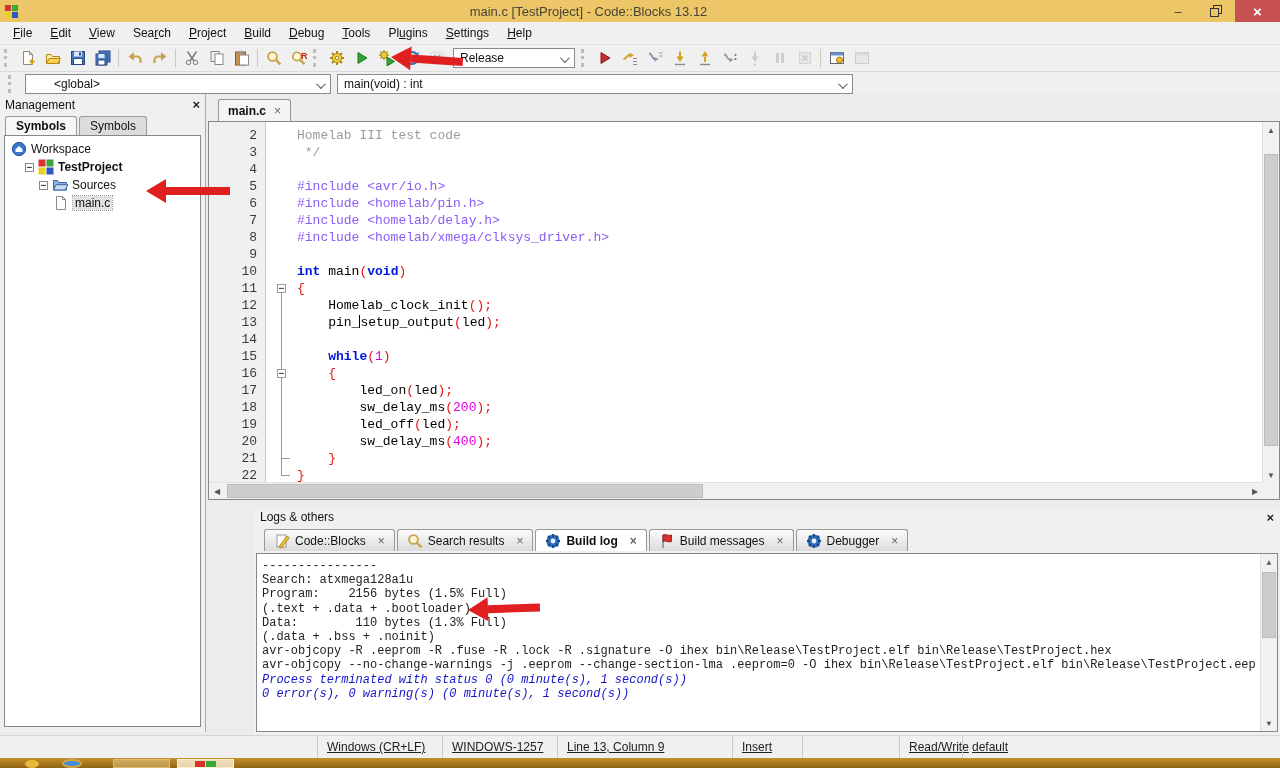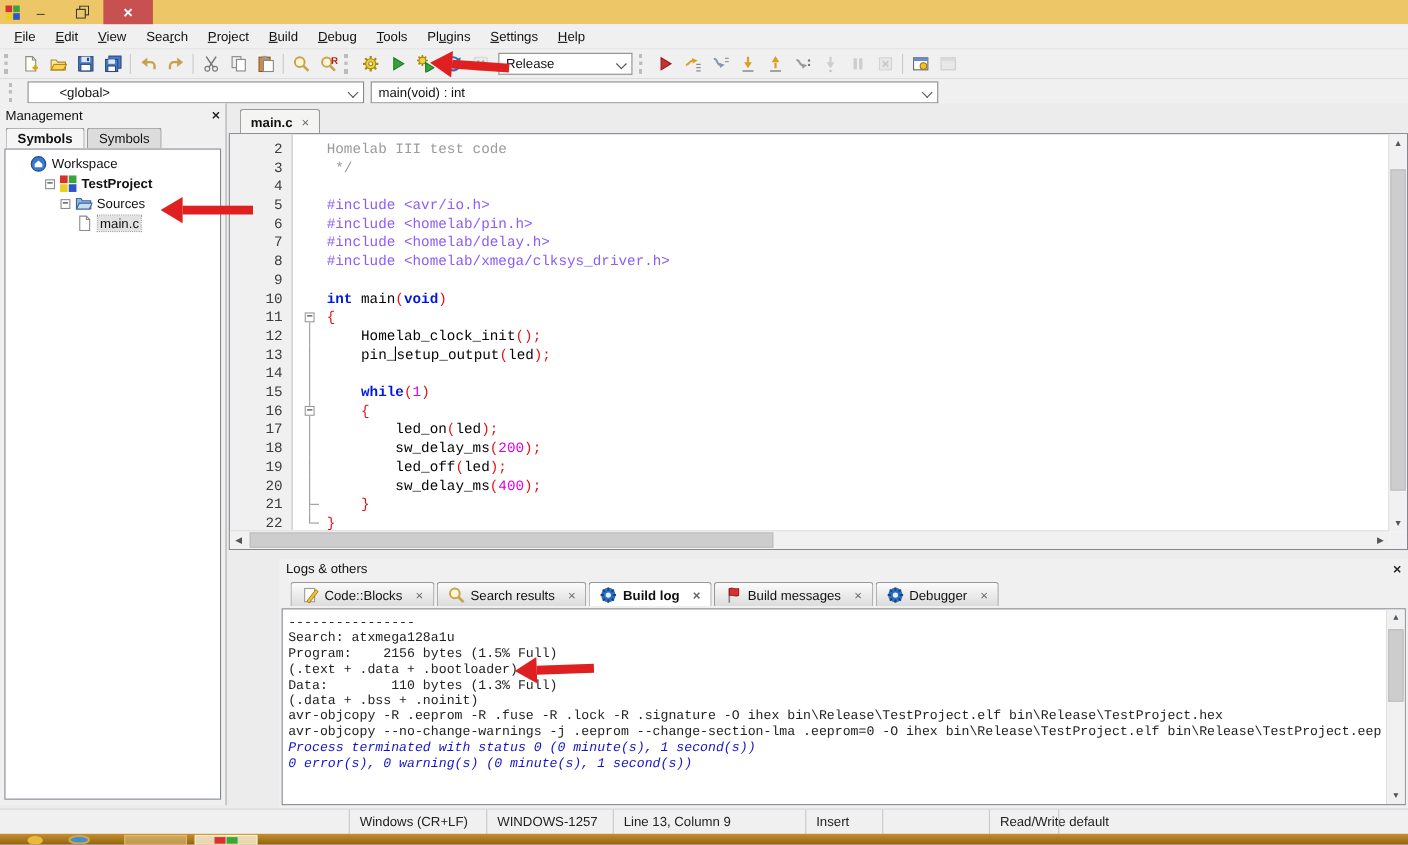--- a/index.html
+++ b/index.html
@@ -34,21 +34,21 @@
   
   .main{position:absolute;left:0;top:94px;right:0;height:641px;background:#ececec;}
   
   .mgmt{position:absolute;left:0;top:0;width:205px;bottom:3px;background:#f0f0f0;border-right:1px solid #aaa;}
   .mgmt-header{height:19px;display:flex;align-items:center;font-size:12px;color:#111;padding:1px 5px;}
   .mgmt-header .xbtn{margin-left:auto;font-size:13px;font-weight:bold;color:#222;}
   .mgmt-tabs{display:flex;padding-left:5px;height:20px;align-items:flex-end;gap:2px;}
   .mtab{padding:2px 10px 2px;font-size:12px;border:1px solid #9a9a9a;border-bottom:none;background:#dcdcdc;border-radius:3px 3px 0 0;color:#111;}
   .mtab.active{background:#f6f6f6;font-weight:bold;}
   .mgmt-body{position:absolute;left:4px;right:4px;top:41px;bottom:5px;background:#fff;border:1px solid #828790;overflow:hidden;padding-top:4px;}
-  .trow{height:18px;display:flex;align-items:center;font-size:12px;color:#111;margin-left:16px;}
+  .trow{height:18px;display:flex;align-items:center;font-size:12px;color:#111;}
   .texp{width:9px;height:9px;border:1px solid #8a8a8a;background:#fff;color:#333;font:bold 9px/7px "DejaVu Sans Mono",monospace;text-align:center;margin-right:4px;flex:none;box-sizing:border-box;}
   .ticon{width:16px;height:16px;margin-right:4px;flex:none;}
   .ticon svg{width:16px;height:16px;}
   .tlabel.bold{font-weight:bold;}
   .tlabel.selected{background:#e2e2e2;outline:1px dotted #9a9a9a;padding:0 2px;}
   
   .editor-panel{position:absolute;left:208px;right:0;top:0;height:406px;}
   .etab-strip{height:27px;display:flex;align-items:flex-end;padding-left:10px;}
   .etab{display:flex;align-items:center;gap:8px;background:#f4f4f2;border:1px solid #989898;border-bottom:none;padding:4px 9px 3px;font-size:12px;font-weight:bold;color:#111;border-radius:3px 3px 0 0;}
   .etab-close{color:#666;font-weight:normal;font-size:12px;}
@@ -81,21 +81,21 @@
   .ltab{display:inline-flex;align-items:center;gap:6px;padding:3px 9px;font-size:12px;color:#111;background:linear-gradient(#fbfbfb,#dcdcdc);border:1px solid #989898;border-bottom:none;border-radius:3px 3px 0 0;}
   .ltab.active{background:#fff;font-weight:bold;}
   .ltab .ticon{width:15px;height:15px;margin-right:0;}
   .ltab-close{color:#666;font-size:12px;margin-left:6px;}
   .logs-body{position:absolute;left:2px;right:2px;top:45px;bottom:3px;background:#fff;border:1px solid #828790;font-family:"Liberation Mono","DejaVu Sans Mono",monospace;font-size:12px;overflow:hidden;padding:5px 0 0 5px;box-sizing:border-box;}
   .logline{height:14.2px;white-space:pre;color:#222;line-height:14.2px;}
   .logline.blue{color:#1414c8;font-style:italic;}
   .logs-vscroll{position:absolute;right:0;top:0;bottom:0;width:16px;background:#f1f1f1;border-left:1px solid #e0e0e0;}
   
   .statusbar{position:absolute;left:0;top:735px;width:1280px;height:23px;background:#f0f0f0;display:flex;align-items:stretch;font-size:12px;color:#222;border-top:1px solid #d6d6d6;box-sizing:border-box;}
-  .sf{display:flex;align-items:center;padding-left:9px;border-left:1px solid #c9c9c9;box-sizing:border-box;flex:none;}
+  .sf{display:flex;align-items:center;padding-left:9px;border-left:1px solid #c9c9c9;box-sizing:border-box;flex:none;text-decoration:underline;}
   .sf.s0{flex:1;border-left:none;}
   .sf.s1{width:125px}.sf.s2{width:115px}.sf.s3{width:175px}.sf.s4{width:70px}
   .sf.s5{width:97px}.sf.s6{width:63px}.sf.s7{flex:1;}
   
   .taskbar{position:absolute;left:0;top:758px;width:1280px;height:10px;background:linear-gradient(#c68f2e,#8f6410);}
   .tk-swirl{position:absolute;left:25px;top:2px;width:14px;height:8px;border-radius:50%;background:#e8b93c;}
   .tk-ie{position:absolute;left:62px;top:1px;width:20px;height:9px;border-radius:50%;background:#3f8fd6;box-shadow:0 0 0 2px #d8a43c inset;}
   .tk-btn1{position:absolute;left:113px;top:1px;width:57px;height:9px;background:rgba(255,235,190,.35);border:1px solid #e2bb6a;box-sizing:border-box;}
   .tk-btn2{position:absolute;left:177px;top:1px;width:57px;height:9px;background:rgba(255,248,230,.75);border:1px solid #fff0c8;box-sizing:border-box;display:flex;justify-content:center;gap:1px;padding-top:1px;}
   .tk-btn2 i{width:10px;height:6px;display:block;}
@@ -109,20 +109,21 @@
 
 <div id="app">
 
   <div class="titlebar">
     <span class="logo4">
         <i class="q-r"></i>
         <i class="q-g"></i>
         <i class="q-y"></i>
         <i class="q-b"></i>
       </span>
+    <span class="tb-title">main.c [TestProject] - Code::Blocks 13.12</span>
     <span class="tb-btns">
       <span class="tbb">–</span>
       <span class="tbb">
           <svg width="12" height="12">
             <rect x="3.5" y="0.5" width="8" height="8" fill="none" stroke="#333"></rect>
             <rect x="0.5" y="3.5" width="8" height="8" fill="#ecc667" stroke="#333"></rect>
           </svg>
         </span>
       <span class="tbb close">×</span>
     </span>

